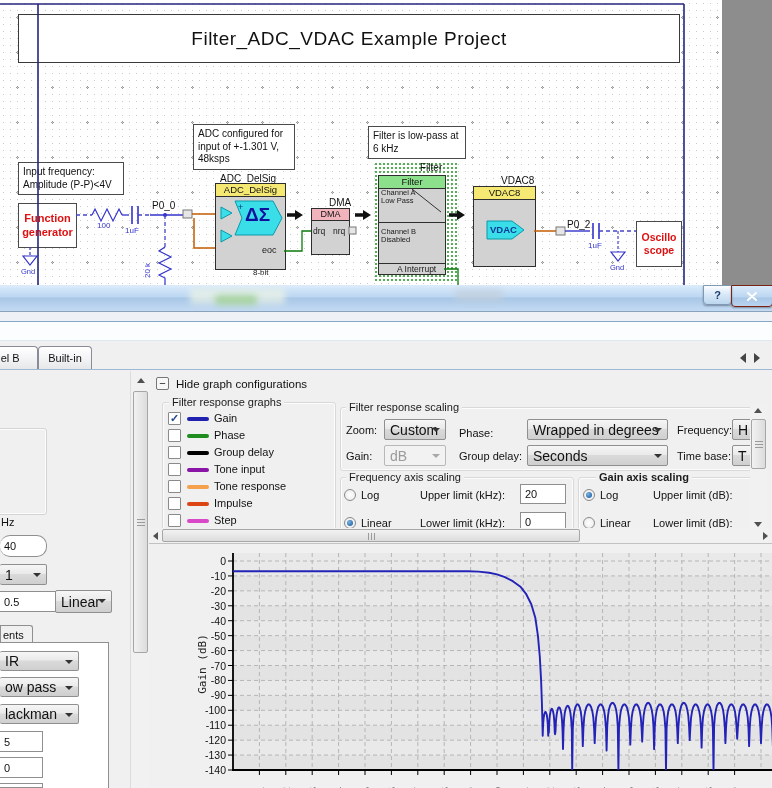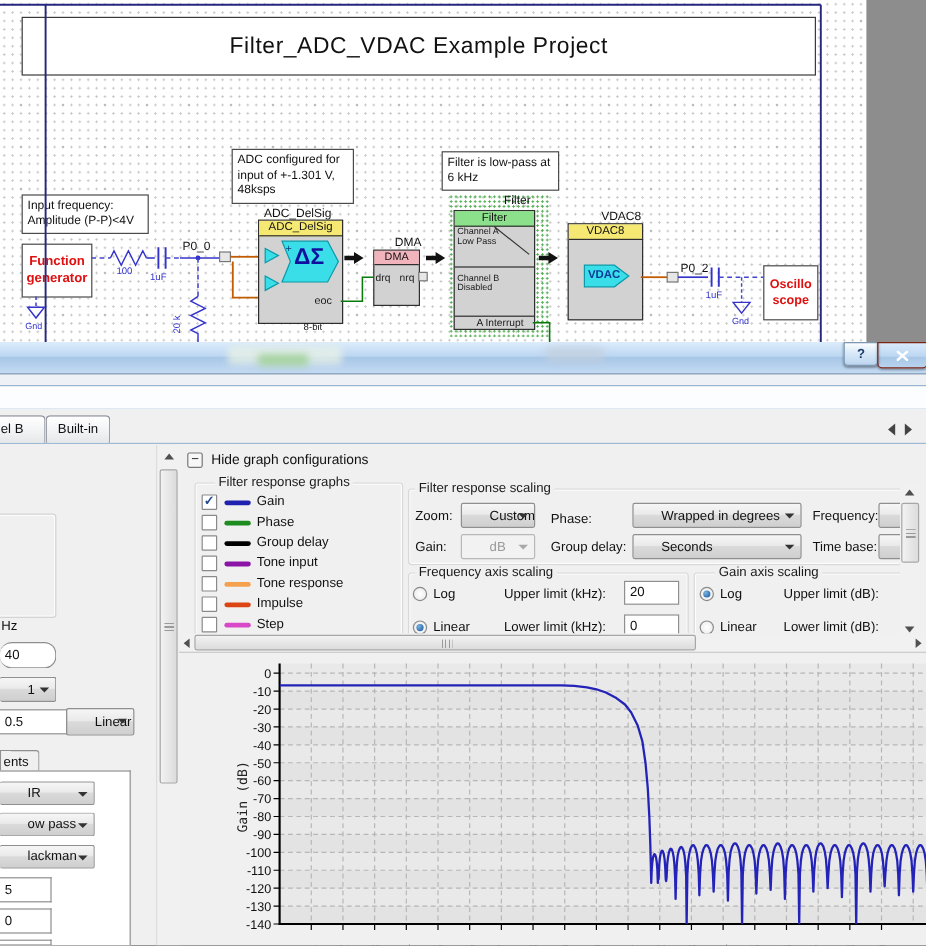--- a/index.html
+++ b/index.html
@@ -35,21 +35,21 @@
   
   .tab{position:absolute;top:346px;height:22px;background:linear-gradient(#ffffff,#f2f3f5 55%,#e5e7e9);
       border:1px solid #888c96;border-bottom:none;border-radius:4px 4px 0 0;
       display:flex;align-items:center;justify-content:center;font-size:11px;color:#111;z-index:2;}
   .navarr{position:absolute;top:353px;width:0;height:0;border-top:5px solid transparent;border-bottom:5px solid transparent;}
   
   .gb{position:absolute;border:1px solid #d9d9d9;border-radius:3px;box-shadow:inset 0 0 0 1px #fcfcfc;}
   .gblbl{position:absolute;font-size:11px;color:#1a1a1a;background:#f0f0f0;padding:0 3px;white-space:nowrap;z-index:2;}
   .combo{position:absolute;border:1px solid #8f8f8f;border-radius:2px;height:21px;box-sizing:border-box;
       background:linear-gradient(#f6f6f6,#eaeaea 45%,#dadada 50%,#cfcfcf);display:flex;align-items:center;
-      font-size:11px;color:#111;padding-left:23px;overflow:hidden;white-space:nowrap;}
+      font-size:14px;color:#111;padding-left:5px;overflow:hidden;white-space:nowrap;}
   .combo .arr{position:absolute;right:5px;top:8px;width:0;height:0;border-left:4px solid transparent;
       border-right:4px solid transparent;border-top:4px solid #333;}
   .combo.disabled{color:#9b9b9b;background:#f2f2f2;border-color:#b8b8b8;}
   .combo.disabled .arr{border-top-color:#a8a8a8;}
   .field{position:absolute;background:#fff;border:1px solid #8f8f8f;box-sizing:border-box;display:flex;align-items:center;
       font-size:11px;color:#111;padding-left:4px;overflow:hidden;}
   .radio{position:absolute;width:12px;height:12px;border-radius:50%;border:1px solid #8a8a8a;box-sizing:border-box;
       background:radial-gradient(#ffffff,#e8e8e8);}
   .radio.sel::after{content:"";position:absolute;left:2px;top:2px;width:6px;height:6px;border-radius:50%;
       background:radial-gradient(circle at 35% 35%,#7db4dc,#2d6fb4 70%);}
@@ -258,21 +258,21 @@
     </div>
   </div>
 
   <div id="config-panel">
     <div class="minibox" style="left:7px;top:6px;">
         <span>−</span>
       </div>
     <div class="lbl" style="left:27px;top:7px;font-size:11.5px;">Hide graph configurations</div>
 
     <div class="gb" style="left:13px;top:31px;width:172px;height:130px;"></div>
-    <div class="gblbl" style="left:20px;top:25px;margin-left:10px;">Filter response graphs</div>
+    <div class="gblbl" style="left:20px;top:25px;">Filter response graphs</div>
     <div id="graph-items">
         <div class="cb" style="left: 19px; top: 41px;">✓</div>
         <div class="swatch" style="left: 38px; top: 46px; background: rgb(33, 33, 176);"></div>
         <div class="lbl" style="left: 65px; top: 41px;">Gain</div>
         <div class="cb" style="left: 19px; top: 58px;"></div>
         <div class="swatch" style="left: 38px; top: 63px; background: rgb(30, 140, 30);"></div>
         <div class="lbl" style="left: 65px; top: 58px;">Phase</div>
         <div class="cb" style="left: 19px; top: 75px;"></div>
         <div class="swatch" style="left: 38px; top: 80px; background: rgb(0, 0, 0);"></div>
         <div class="lbl" style="left: 65px; top: 75px;">Group delay</div>
@@ -330,21 +330,21 @@
         <span>20</span>
       </div>
     <div class="radio sel" style="left:195px;top:146px;"></div>
     <div class="lbl" style="left:212px;top:146px;">Linear</div>
     <div class="lbl" style="left:271px;top:146px;">Lower limit (kHz):</div>
     <div class="field" style="left:371px;top:141px;width:46px;height:20px;">
         <span>0</span>
       </div>
 
     <div class="gb" style="left:429px;top:106px;width:172px;height:70px;"></div>
-    <div class="gblbl" style="left:447px;top:100px;">Gain axis scaling</div>
+    <div class="gblbl" style="left:447px;top:100px;font-weight:bold;">Gain axis scaling</div>
     <div class="radio sel" style="left:434px;top:118px;"></div>
     <div class="lbl" style="left:451px;top:118px;">Log</div>
     <div class="lbl" style="left:504px;top:118px;">Upper limit (dB):</div>
     <div class="radio" style="left:434px;top:146px;"></div>
     <div class="lbl" style="left:451px;top:146px;">Linear</div>
     <div class="lbl" style="left:504px;top:146px;">Lower limit (dB):</div>
   </div>
 
   <div class="sbtrack" style="left:750px;top:404px;width:17px;height:127px;">
     <div class="arrup" style="left:4px;top:4px;"></div>

